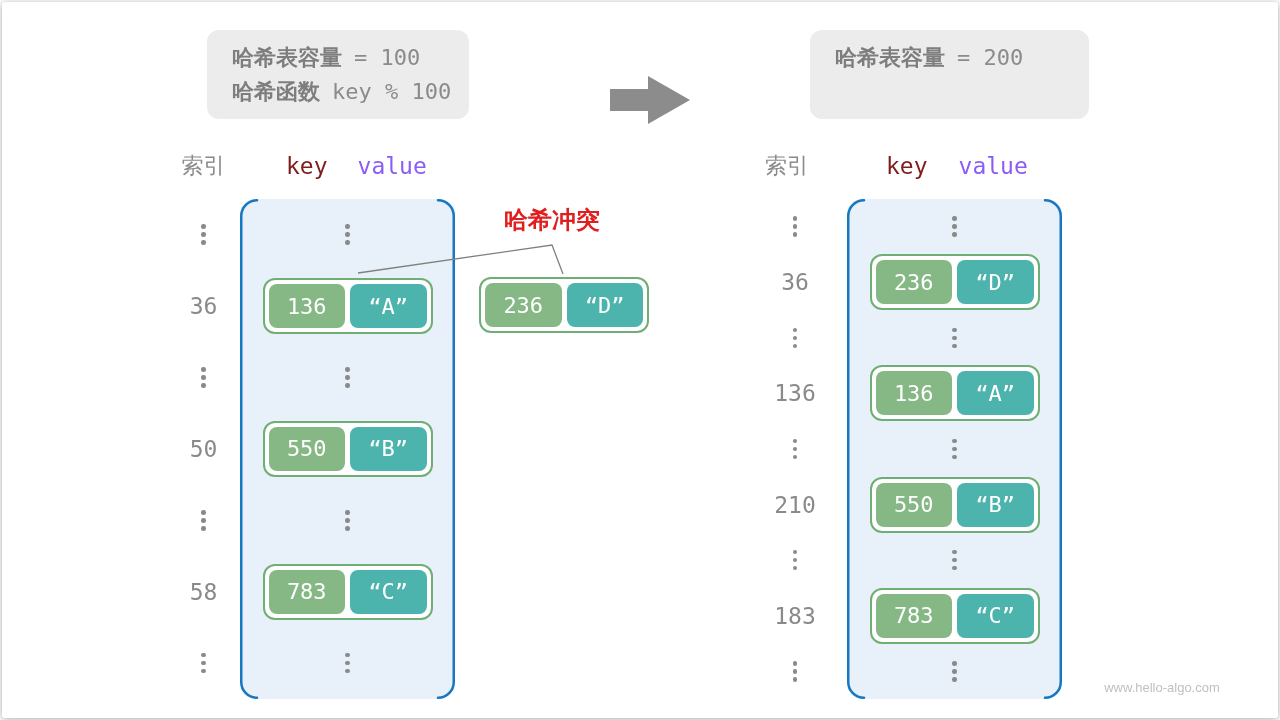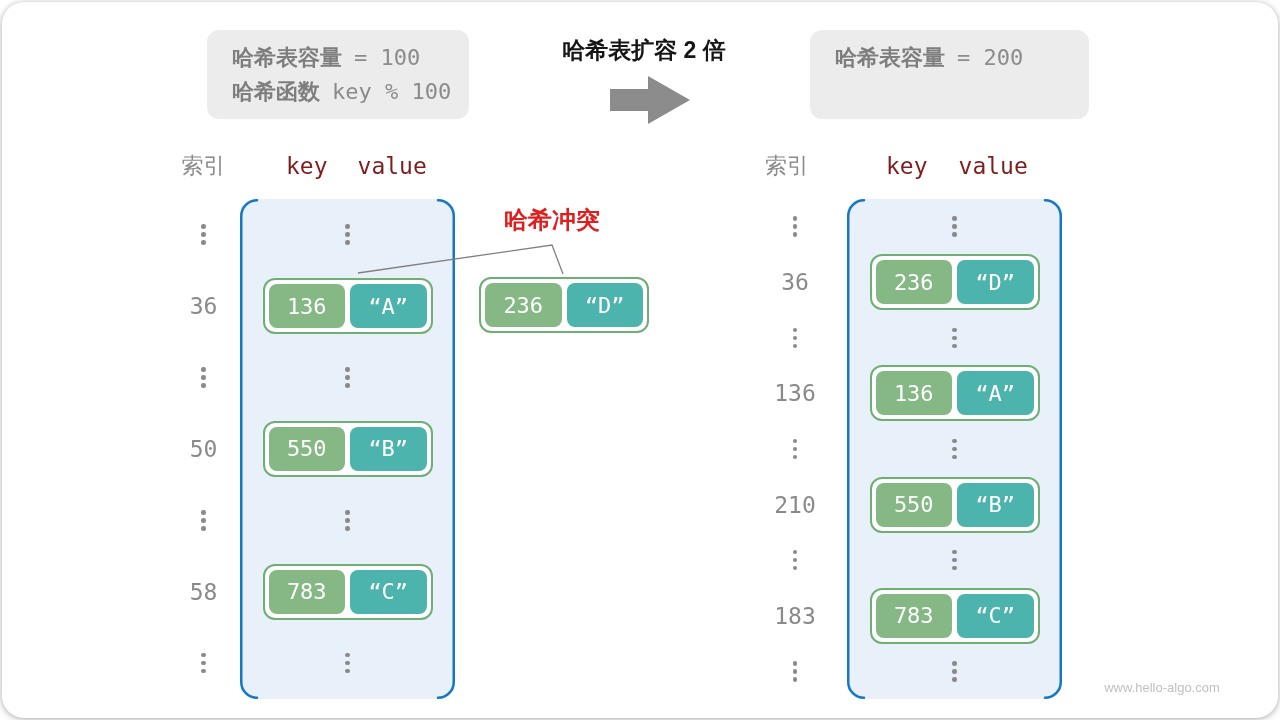--- a/index.html
+++ b/index.html
@@ -1,21 +1,21 @@
 <!DOCTYPE html>
 <html><head>
 <meta charset="utf-8">
 <style>
   :root{
     --mono:"DejaVu Sans Mono","Liberation Mono",monospace;
     --sans:"Liberation Sans","DejaVu Sans",sans-serif;
   }
   html,body{margin:0;padding:0;width:1280px;height:720px;background:#fff;overflow:hidden;
     font-family:var(--sans);}
-  .card{position:absolute;inset:2px;background:#fff;border-radius:22px;
+  .card{position:absolute;inset:2px;background:#fff;border-radius:3px;
     box-shadow:0 1px 6px rgba(0,0,0,.35);}
 
   
   .cap-box{position:absolute;background:#ececec;border-radius:12px;
     padding:11px 0 0 25px;box-sizing:border-box;height:89px;}
   .cap-box .line{height:34px;line-height:34px;white-space:nowrap;}
   .cap-label{font-weight:700;font-size:22px;color:#7e7e7e;}
   .cap-value{font-family:var(--mono);font-size:22px;color:#8b8b8b;margin-left:12px;}
   .box-before{left:205px;top:28px;width:262px;}
   .box-after{left:808px;top:28px;width:279px;}
@@ -27,21 +27,21 @@
   .arrow{position:absolute;left:608px;top:74px;width:80px;height:48px;}
   .arrow .shaft{position:absolute;left:0;top:13px;width:40px;height:22px;background:#8c8c8c;}
   .arrow .head{position:absolute;left:38px;top:0;width:0;height:0;
     border-left:42px solid #8c8c8c;border-top:24px solid transparent;border-bottom:24px solid transparent;}
 
   
   .tbl-header{position:absolute;top:148px;height:32px;display:flex;}
   .tbl-header .idx-h{display:flex;align-items:center;font-size:22px;color:#8a8a8a;}
   .tbl-header .kv-h{display:flex;align-items:center;font-family:var(--mono);font-size:23px;}
   .kv-h .key-h{color:#7f1d1d;}
-  .kv-h .val-h{color:#7f1d1d;}
+  .kv-h .val-h{color:#8b5cf6;}
   .lt-header{left:165px;}
   .lt-header .idx-h{width:73px;justify-content:center;}
   .lt-header .kv-h{width:215px;padding-left:46px;gap:30px;box-sizing:border-box;}
   .rt-header{left:758px;}
   .rt-header .idx-h{width:87px;justify-content:flex-start;padding-left:5px;box-sizing:border-box;}
   .rt-header .kv-h{width:215px;padding-left:39px;gap:31px;box-sizing:border-box;}
 
   
   .tbl-body{position:absolute;top:197px;height:500px;display:flex;flex-direction:column;}
   .lt-body{left:165px;width:288px;}
@@ -84,21 +84,20 @@
 
   <div class="cap-box box-before">
     <div class="line">
       <span class="cap-label">哈希表容量</span><span class="cap-value">= 100</span>
     </div>
     <div class="line">
       <span class="cap-label">哈希函数</span><span class="cap-value">key % 100</span>
     </div>
   </div>
 
-  <div class="expand-title">哈希表扩容 2 倍</div>
   <div class="arrow">
     <div class="shaft"></div>
     <div class="head"></div>
   </div>
 
   <div class="cap-box box-after">
     <div class="line">
       <span class="cap-label">哈希表容量</span><span class="cap-value">= 200</span>
     </div>
   </div>

